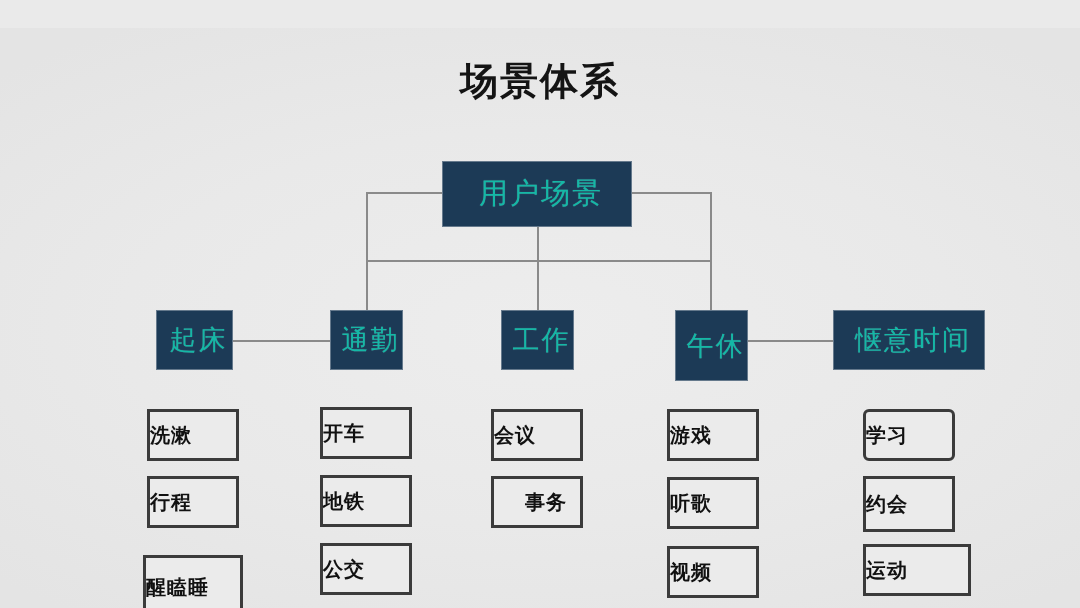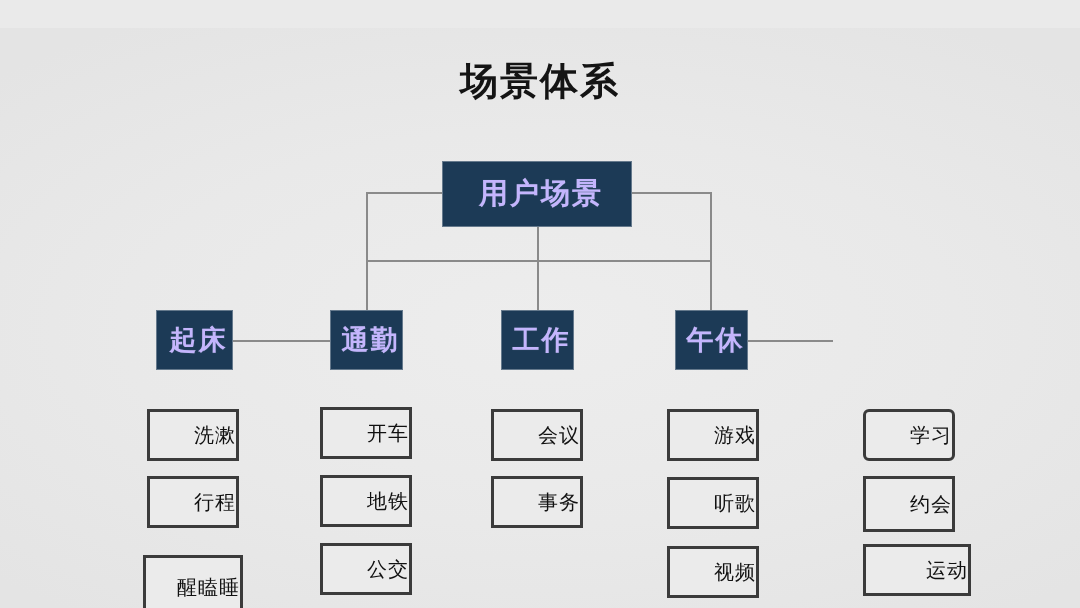--- a/index.html
+++ b/index.html
@@ -45,47 +45,47 @@
     background: #8a8a8a;
   }
   .line.h { height: 2px; }
   .line.v { width: 2px; }
 
   
   .node {
     position: absolute;
     box-sizing: border-box;
     background: #1c3a56;
-    color: #c4b5fd;
+    color: #14b8a6;
     border: 1px solid #65798c;
     display: flex;
     align-items: center;
     justify-content: center;
     font-size: 27px;
-    font-weight: bold;
+    font-weight: normal;
     letter-spacing: 2px;
     white-space: nowrap;
     text-shadow: 0 0 1px rgba(255,255,255,0.25);
     padding-left: 8px;
   }
   .node.root {
     font-size: 29px;
   }
 
   
   .leaf {
     position: absolute;
     box-sizing: border-box;
     background: #ebebeb;
     border: 3px solid #3b3b3b;
     display: flex;
     align-items: center;
-    justify-content: flex-end;
+    justify-content: flex-start;
     font-size: 20px;
-    font-weight: normal;
+    font-weight: bold;
     color: #111111;
     letter-spacing: 1px;
     white-space: nowrap;
   }
 </style>
 </head>
 <body>
 
 <div id="canvas">
 
@@ -116,24 +116,27 @@
   </div>
 
   <div class="node" style="left:330px; top:282px; width:73px; height:60px;">
     <span>通勤</span>
   </div>
 
   <div class="node" style="left:501px; top:282px; width:73px; height:60px;">
     <span>工作</span>
   </div>
 
-  <div class="node" style="left:675px; top:282px; width:73px; height:60px;">
+  <div class="node" style="left:675px; top:282px; width:73px; height:71px;">
     <span>午休</span>
   </div>
 
+  <div class="node" style="left:833px; top:282px; width:152px; height:60px;">
+    <span>惬意时间</span>
+  </div>
 
   <div class="leaf" style="left:147px; top:381px; width:92px; height:52px;">
     <span>洗漱</span>
   </div>
   <div class="leaf" style="left:147px; top:448px; width:92px; height:52px;">
     <span>行程</span>
   </div>
   <div class="leaf" style="left:143px; top:527px; width:100px; height:64px;">
     <span>醒瞌睡</span>
   </div>
@@ -144,21 +147,21 @@
   <div class="leaf" style="left:320px; top:447px; width:92px; height:52px;">
     <span>地铁</span>
   </div>
   <div class="leaf" style="left:320px; top:515px; width:92px; height:52px;">
     <span>公交</span>
   </div>
 
   <div class="leaf" style="left:491px; top:381px; width:92px; height:52px;">
     <span>会议</span>
   </div>
-  <div class="leaf" style="left:491px; top:448px; width:92px; height:52px;">
+  <div class="leaf" style="left:491px; top:448px; width:92px; height:52px;padding-left:31px;">
     <span>事务</span>
   </div>
 
   <div class="leaf" style="left:667px; top:381px; width:92px; height:52px;">
     <span>游戏</span>
   </div>
   <div class="leaf" style="left:667px; top:449px; width:92px; height:52px;">
     <span>听歌</span>
   </div>
   <div class="leaf" style="left:667px; top:518px; width:92px; height:52px;">

